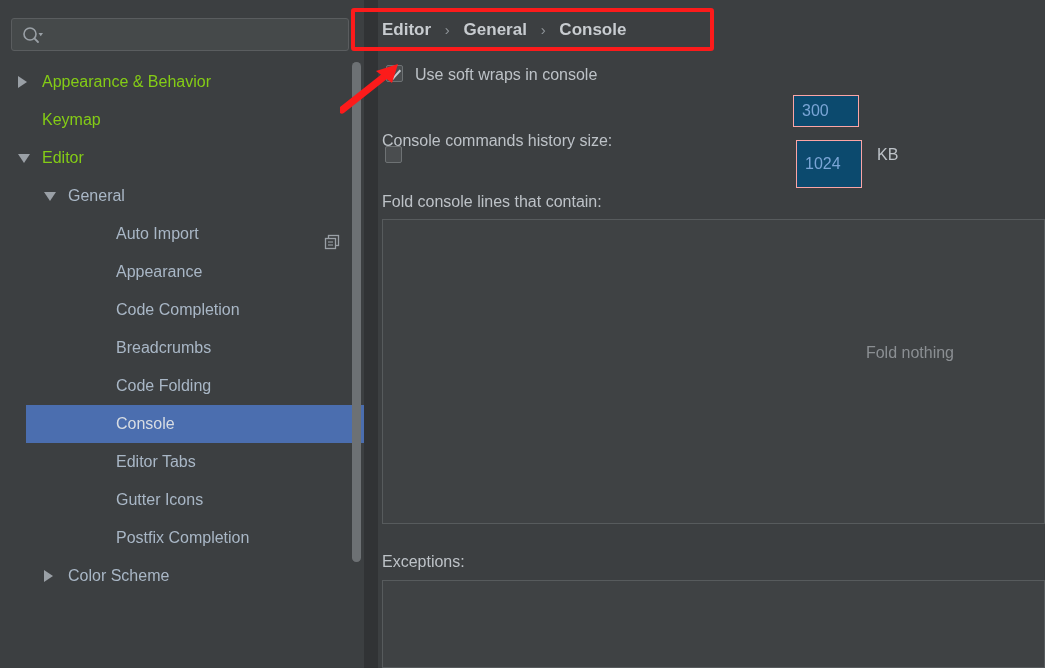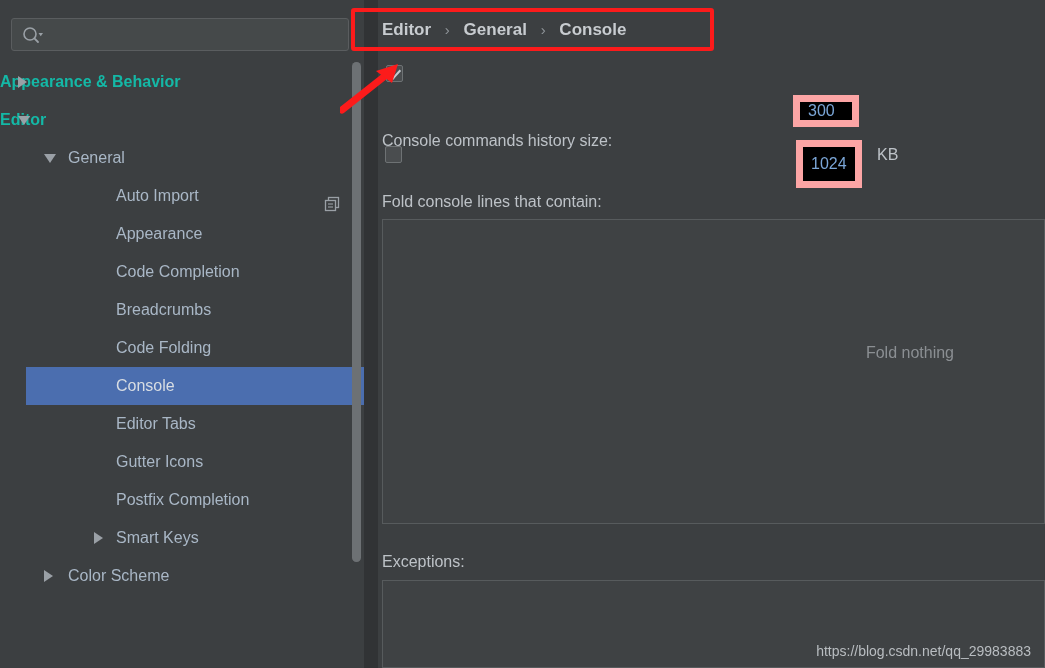--- a/index.html
+++ b/index.html
@@ -57,21 +57,21 @@
   }
   .tree-row {
     position: relative;
     height: 38px;
     line-height: 38px;
     white-space: nowrap;
     color: #a9b7c6;
     font-size: 16px;
     cursor: default;
   }
-  .tree-row.lvl0 { font-weight: bold; color: #14b8a6; }
+  .tree-row.lvl0 { padding-left: 42px; font-weight: normal; color: #84cc16; }
   .tree-row.lvl1 { padding-left: 68px; }
   .tree-row.lvl2 { padding-left: 90px; margin-left: 26px; }
   .tree-row.selected {
     background: #4b6eaf;
     color: #d8dde3;
   }
   .tw {
     position: absolute;
     top: 50%;
     width: 0; height: 0;
@@ -165,22 +165,22 @@
   }
   .field-label {
     position: absolute;
     color: #bdc2c7;
     font-size: 16px;
     white-space: nowrap;
   }
   .num-input {
     position: absolute;
     box-sizing: border-box;
-    background: #000000;
-    border: 7px solid #fca5a5;
+    background: #0c4a6e;
+    border: 1px solid #fca5a5;
     color: #7aa5d6;
     font-family: "Liberation Sans", sans-serif;
     font-size: 16px;
     padding: 0 8px;
     outline: none;
   }
   .area {
     position: absolute;
     box-sizing: border-box;
     background: #3f4244;
@@ -231,74 +231,74 @@
       <svg id="search-icon" viewBox="0 0 22 18">
         <circle cx="8" cy="8" r="6" fill="none" stroke="#9aa0a6" stroke-width="1.6"></circle>
         <line x1="12.4" y1="12.4" x2="16" y2="16" stroke="#9aa0a6" stroke-width="1.8" stroke-linecap="round"></line>
         <path d="M16.5 7 L21 7 L18.75 10.2 Z" fill="#9aa0a6"></path>
       </svg>
       <input id="search-input" type="text" value="" placeholder="" style="">
     </div>
 
     <div id="tree">
         <div class="tree-row lvl0"><span class="tw collapsed"></span><span>Appearance &amp; Behavior</span></div>
+        <div class="tree-row lvl0"><span>Keymap</span></div>
         <div class="tree-row lvl0"><span class="tw expanded"></span><span>Editor</span></div>
         <div class="tree-row lvl1"><span class="tw expanded"></span><span>General</span></div>
         <div class="tree-row lvl2"><span>Auto Import</span><span id="copy-icon"><svg viewBox="0 0 16 16" width="16" height="16">
               <rect x="4.5" y="1.5" width="10" height="10" fill="none" stroke="#9aa0a6" stroke-width="1.3"></rect>
               <rect x="1.5" y="4.5" width="10" height="10" fill="#3c3f41" stroke="#9aa0a6" stroke-width="1.3"></rect>
               <line x1="4" y1="8" x2="9" y2="8" stroke="#9aa0a6" stroke-width="1.1"></line>
               <line x1="4" y1="11" x2="9" y2="11" stroke="#9aa0a6" stroke-width="1.1"></line>
             </svg></span></div>
         <div class="tree-row lvl2"><span>Appearance</span></div>
         <div class="tree-row lvl2"><span>Code Completion</span></div>
         <div class="tree-row lvl2"><span>Breadcrumbs</span></div>
         <div class="tree-row lvl2"><span>Code Folding</span></div>
         <div class="tree-row lvl2 selected"><span>Console</span></div>
         <div class="tree-row lvl2"><span>Editor Tabs</span></div>
         <div class="tree-row lvl2"><span>Gutter Icons</span></div>
         <div class="tree-row lvl2"><span>Postfix Completion</span></div>
-        <div class="tree-row lvl2"><span class="tw collapsed"></span><span>Smart Keys</span></div>
         <div class="tree-row lvl1"><span class="tw collapsed"></span><span>Color Scheme</span></div>
       </div>
 
     <div id="side-scroll-track"></div>
     <div id="side-scroll-thumb"></div>
   </div>
 
   <div id="divider"></div>
 
   <div id="content">
 
     <div id="breadcrumb">
       <span>Editor</span>
       <span class="sep">›</span>
       <span>General</span>
       <span class="sep">›</span>
       <span>Console</span>
     </div>
 
     <div class="chk on" style="left:8px; top:65px;"></div>
+    <div class="field-label" style="left:37px; top:66px;">Use soft wraps in console</div>
 
     <div class="field-label" style="left:4px; top:101px;margin-top:31px;">Console commands history size:</div>
     <input class="num-input" style="left: 415px; top: 95px; width: 66px; height: 32px;" type="text" value="300">
 
     <div class="chk" style="left:7px; top:146px;"></div>
     <input class="num-input" style="left: 418px; top: 140px; width: 66px; height: 48px;" type="text" value="1024">
     <div class="field-label" style="left:493px; top:146px;margin-left:6px;">KB</div>
 
     <div class="field-label" style="left:4px; top:193px;">Fold console lines that contain:</div>
     <div class="area" style="left:4px; top:219px; width:663px; height:305px;">
       <div id="fold-placeholder">Fold nothing</div>
     </div>
 
     <div class="field-label" style="left:4px; top:553px;">Exceptions:</div>
     <div class="area" style="left:4px; top:580px; width:663px; height:88px;"></div>
 
-    <div id="watermark">https://blog.csdn.net/qq_29983883</div>
   </div>
 
   <div id="red-box"></div>
   <svg id="red-arrow" viewBox="0 0 80 56">
     <path d="M2 52 L50 14" stroke="#fc1b1b" stroke-width="7" stroke-linecap="round"></path>
     <path d="M58 6 L36 13 L52 25 Z" fill="#fc1b1b"></path>
   </svg>
 
 </div>
 

